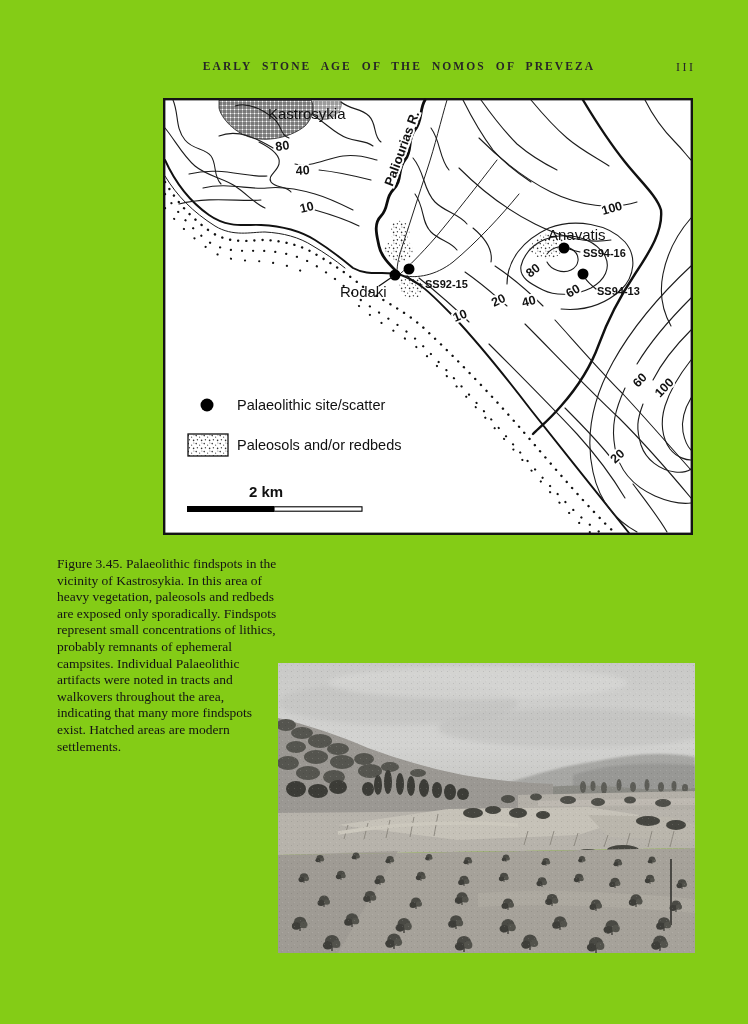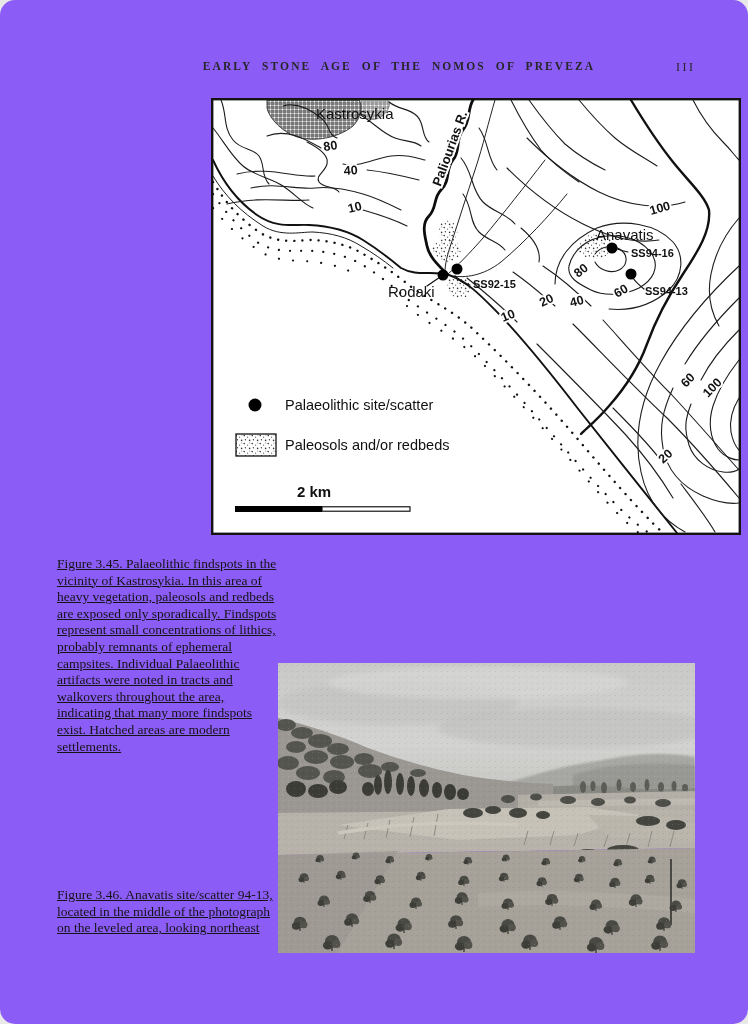--- a/index.html
+++ b/index.html
@@ -1,35 +1,34 @@
 <!DOCTYPE html>
 <html><head>
 <meta charset="utf-8">
 <style>
   html,body{margin:0;padding:0;background:#e8e8e8;}
   .page{
-    position:relative;width:748px;height:1024px;background:#8b5cf6;
+    position:relative;width:748px;height:1024px;background:#84cc16;
     font-family:"Liberation Serif", serif;color:#1a1a1a;overflow:hidden;
     margin:0 auto;
-    border-radius:15px;
   }
   .running-head{
     position:absolute;top:60px;left:50px;right:0;text-align:center;
     font-size:11.5px;font-weight:bold;letter-spacing:2.1px;word-spacing:5px;
     color:#272727;
   }
   .page-number{
     position:absolute;top:60px;left:676px;
     font-size:12px;font-weight:normal;letter-spacing:2.5px;color:#272727;
   }
-  .map-figure{position:absolute;left:163px;top:98px;width:530px;height:351px;margin-left:48px;}
+  .map-figure{position:absolute;left:163px;top:98px;width:530px;height:351px;}
   .photo-figure{position:absolute;left:278px;top:663px;width:417px;height:290px;}
   .caption{
     position:absolute;left:57px;width:222px;
-    font-size:13.5px;line-height:16.6px;color:#141414;text-align:left;text-decoration:underline;
+    font-size:13.5px;line-height:16.6px;color:#141414;text-align:left;
   }
   .caption-345{top:556px;}
   .caption-346{top:887px;}
   svg text{font-family:"Liberation Sans", sans-serif;fill:#111;}
   .map-place{font-size:15px;}
   .map-sitecode{font-size:11px;font-weight:bold;}
   .map-contour{font-size:12.5px;font-weight:bold;paint-order:stroke;stroke:#fff;stroke-width:4px;}
   .map-river{font-size:13px;font-weight:bold;paint-order:stroke;stroke:#fff;stroke-width:4px;}
   .map-legend-text{font-size:14.5px;}
   .map-scale-text{font-size:15px;font-weight:600;}
@@ -360,15 +359,14 @@
         <use href="#tree" transform="translate(186,289) scale(1.4)"></use>
           <use href="#tree" transform="translate(252,287) scale(1.35)"></use>
         <use href="#tree" transform="translate(318,290) scale(1.4)"></use>
           <use href="#tree" transform="translate(382,288) scale(1.35)"></use>
       </g>
 
       <rect x="0" y="0" width="417" height="290" fill="url(#grain)"></rect>
     </svg>
   </div>
 
-  <div class="caption caption-346">Figure 3.46. Anavatis site/scatter 94-13, located in the middle of the photograph on the leveled area, looking northeast</div>
 
 </div>
 
 </body></html>

